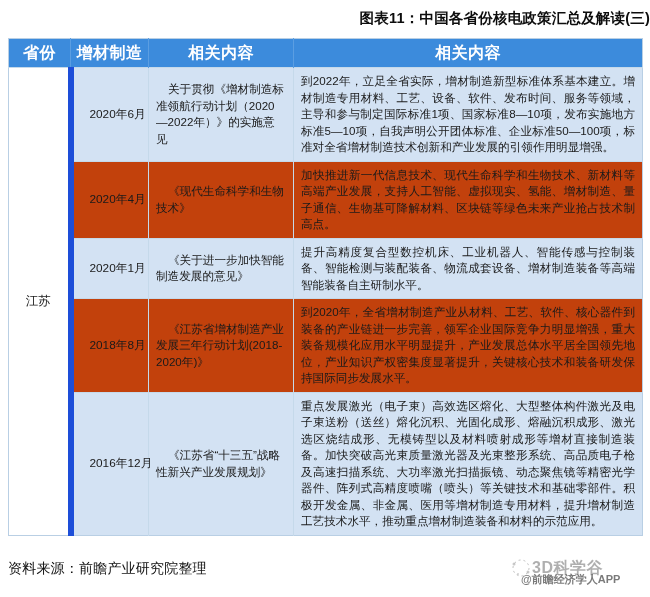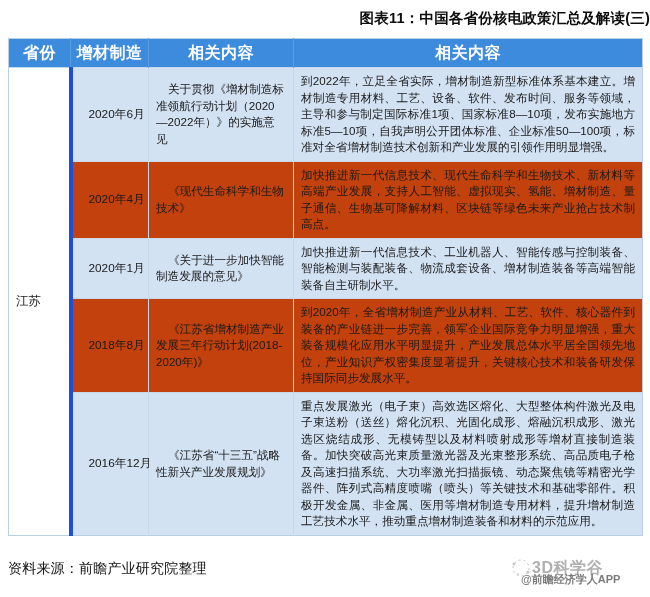--- a/index.html
+++ b/index.html
@@ -78,22 +78,23 @@
     padding: 5px 7px;
     color: #1a1a1a;
   }
   tbody td:last-child { border-right: none; }
 
   tbody tr.row-odd  td { background: #c2410c; }
   tbody tr.row-even td { background: #d3e2f3; }
 
   td.cell-province {
     background: #ffffff !important;
+    text-align: center;
     font-size: 12.5px;
-    border-right: 4px solid #1d4ed8;
+    border-right: 6px solid #1d4ed8;
   }
   td.cell-date {
     text-align: center;
     white-space: nowrap;
     font-size: 11.8px;
     padding-left: 16px;
   }
   td.cell-policy {
     text-align: left;
     text-indent: 12px;
@@ -253,21 +254,21 @@
           <td class="cell-content">到2022年，立足全省实际，增材制造新型标准体系基本建立。增材制造专用材料、工艺、设备、软件、发布时间、服务等领域，主导和参与制定国际标准1项、国家标准8—10项，发布实施地方标准5—10项，自我声明公开团体标准、企业标准50—100项，标准对全省增材制造技术创新和产业发展的引领作用明显增强。</td>
         </tr>
         <tr class="row-odd">
           <td class="cell-date">2020年4月</td>
           <td class="cell-policy">《现代生命科学和生物技术》</td>
           <td class="cell-content">加快推进新一代信息技术、现代生命科学和生物技术、新材料等高端产业发展，支持人工智能、虚拟现实、氢能、增材制造、量子通信、生物基可降解材料、区块链等绿色未来产业抢占技术制高点。</td>
         </tr>
         <tr class="row-even">
           <td class="cell-date">2020年1月</td>
           <td class="cell-policy">《关于进一步加快智能制造发展的意见》</td>
-          <td class="cell-content">加快推进新一代信息技术、工业机器人、智能传感与控制装备、智能检测与装配装备、物流成套设备、增材制造装备等高端智能装备自主研制水平。</td>
+          <td class="cell-content">提升高精度复合型数控机床、工业机器人、智能传感与控制装备、智能检测与装配装备、物流成套设备、增材制造装备等高端智能装备自主研制水平。</td>
         </tr>
         <tr class="row-odd">
           <td class="cell-date">2018年8月</td>
           <td class="cell-policy">《江苏省增材制造产业发展三年行动计划(2018-2020年)》</td>
           <td class="cell-content">到2020年，全省增材制造产业从材料、工艺、软件、核心器件到装备的产业链进一步完善，领军企业国际竞争力明显增强，重大装备规模化应用水平明显提升，产业发展总体水平居全国领先地位，产业知识产权密集度显著提升，关键核心技术和装备研发保持国际同步发展水平。</td>
         </tr>
         <tr class="row-even">
           <td class="cell-date">2016年12月</td>
           <td class="cell-policy">《江苏省“十三五”战略性新兴产业发展规划》</td>
           <td class="cell-content">重点发展激光（电子束）高效选区熔化、大型整体构件激光及电子束送粉（送丝）熔化沉积、光固化成形、熔融沉积成形、激光选区烧结成形、无模铸型以及材料喷射成形等增材直接制造装备。加快突破高光束质量激光器及光束整形系统、高品质电子枪及高速扫描系统、大功率激光扫描振镜、动态聚焦镜等精密光学器件、阵列式高精度喷嘴（喷头）等关键技术和基础零部件。积极开发金属、非金属、医用等增材制造专用材料，提升增材制造工艺技术水平，推动重点增材制造装备和材料的示范应用。</td>

